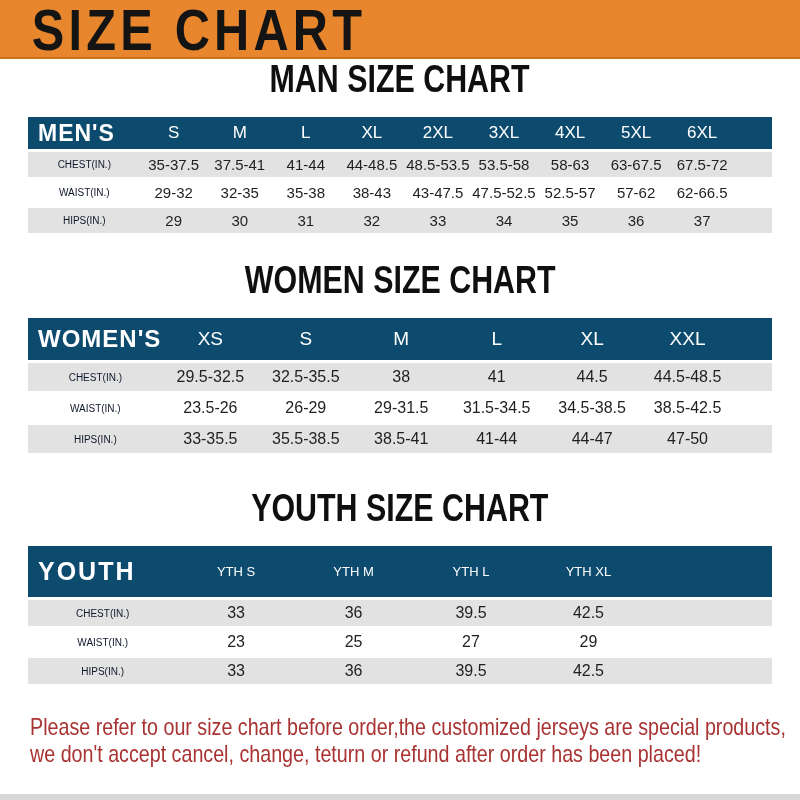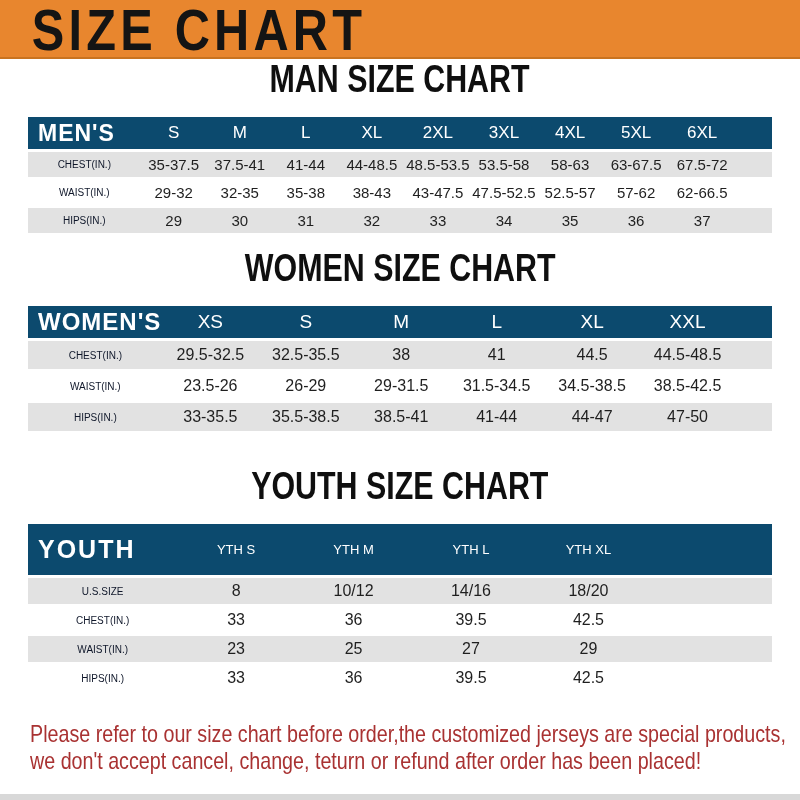--- a/index.html
+++ b/index.html
@@ -44,21 +44,21 @@
   }
   .section-heading .heading-text {
     display: inline-block;
     font-size: 38px;
     font-weight: bold;
     color: #0f0f0f;
     white-space: nowrap;
     transform: scaleX(0.80);
   }
   .heading-men   { }
-  .heading-women { margin-top: 12px; }
+  .heading-women { margin-top: 24px; }
   .heading-youth { margin-top: 32px; }
 
   
   .size-table {
     width: 744px;
     margin: 10px auto 0 auto;
     border-collapse: separate;
     border-spacing: 0 3px;
     table-layout: fixed;
   }
@@ -97,21 +97,21 @@
   
   .men thead tr { height: 32px; }
   .men tbody tr { height: 25px; }
   .men th.corner { font-size: 23px; }
   .men thead th.size-col { font-size: 17px; }
   .men th.corner   { width: 14%; }
   .men th.size-col { width: 9%; }
   .men th.spacer   { width: 5%; }
 
   
-  .women thead tr { height: 32px; }
+  .women thead tr { height: 42px; }
   .women tbody tr { height: 28px; }
   .women th.corner { font-size: 24px; }
   .women thead th.size-col { font-size: 19px; }
   .women tbody td { font-size: 16px; }
   .women th.corner   { width: 17%; }
   .women th.size-col { width: 13%; }
   .women th.spacer   { width: 5%; }
 
   
   .youth thead tr { height: 51px; }
@@ -274,28 +274,20 @@
         <th class="corner">YOUTH</th>
         <th class="size-col">YTH S</th>
         <th class="size-col">YTH M</th>
         <th class="size-col">YTH L</th>
         <th class="size-col">YTH XL</th>
         <th class="spacer"></th>
       </tr>
     </thead>
     <tbody>
       <tr class="data-row">
-        <th class="row-label">U.S.SIZE</th>
-        <td class="cell">8</td>
-        <td class="cell">10/12</td>
-        <td class="cell">14/16</td>
-        <td class="cell">18/20</td>
-        <td class="spacer"></td>
-      </tr>
-      <tr class="data-row">
         <th class="row-label">CHEST(IN.)</th>
         <td class="cell">33</td>
         <td class="cell">36</td>
         <td class="cell">39.5</td>
         <td class="cell">42.5</td>
         <td class="spacer"></td>
       </tr>
       <tr class="data-row">
         <th class="row-label">WAIST(IN.)</th>
         <td class="cell">23</td>

